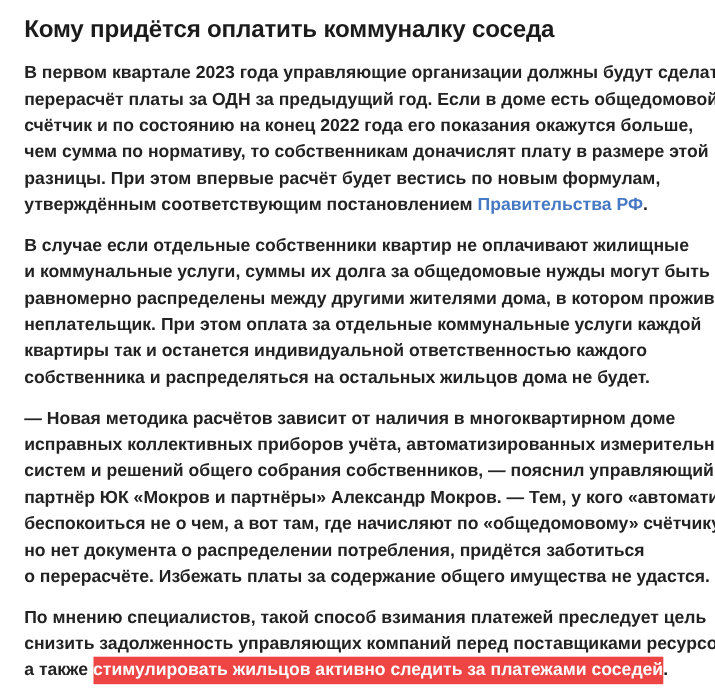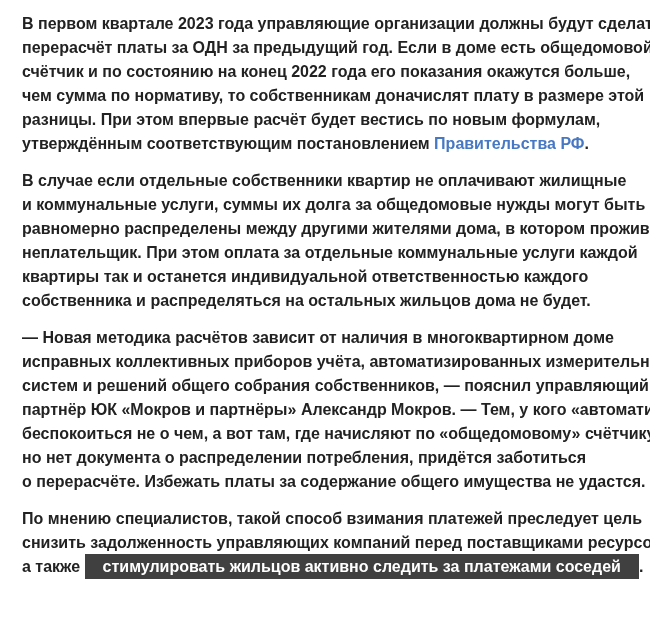--- a/index.html
+++ b/index.html
@@ -33,30 +33,31 @@
     font-weight: 700;
     color: #222222;
     white-space: pre; 
   }
   a.gov-link {
     color: #4678c3;
     text-decoration: none;
     cursor: pointer;
   }
   .selected {
-    background: #404040;
+    background: #ef4444;
     color: #ffffff;
-    padding: 4px 18px;
+    padding: 4px 0;
   }
 </style>
 </head>
 <body>
 
 <main class="article">
 
+  <h1 class="title">Кому придётся оплатить коммуналку соседа</h1>
 
   <p class="para"><span>В первом квартале 2023 года управляющие организации должны будут сделать
 перерасчёт платы за ОДН за предыдущий год. Если в доме есть общедомовой
 счётчик и по состоянию на конец 2022 года его показания окажутся больше,
 чем сумма по нормативу, то собственникам доначислят плату в размере этой
 разницы. При этом впервые расчёт будет вестись по новым формулам,
 утверждённым соответствующим постановлением </span><a class="gov-link" href="#">Правительства РФ</a><span>.</span></p>
 
   <p class="para"><span>В случае если отдельные собственники квартир не оплачивают жилищные
 и коммунальные услуги, суммы их долга за общедомовые нужды могут быть

